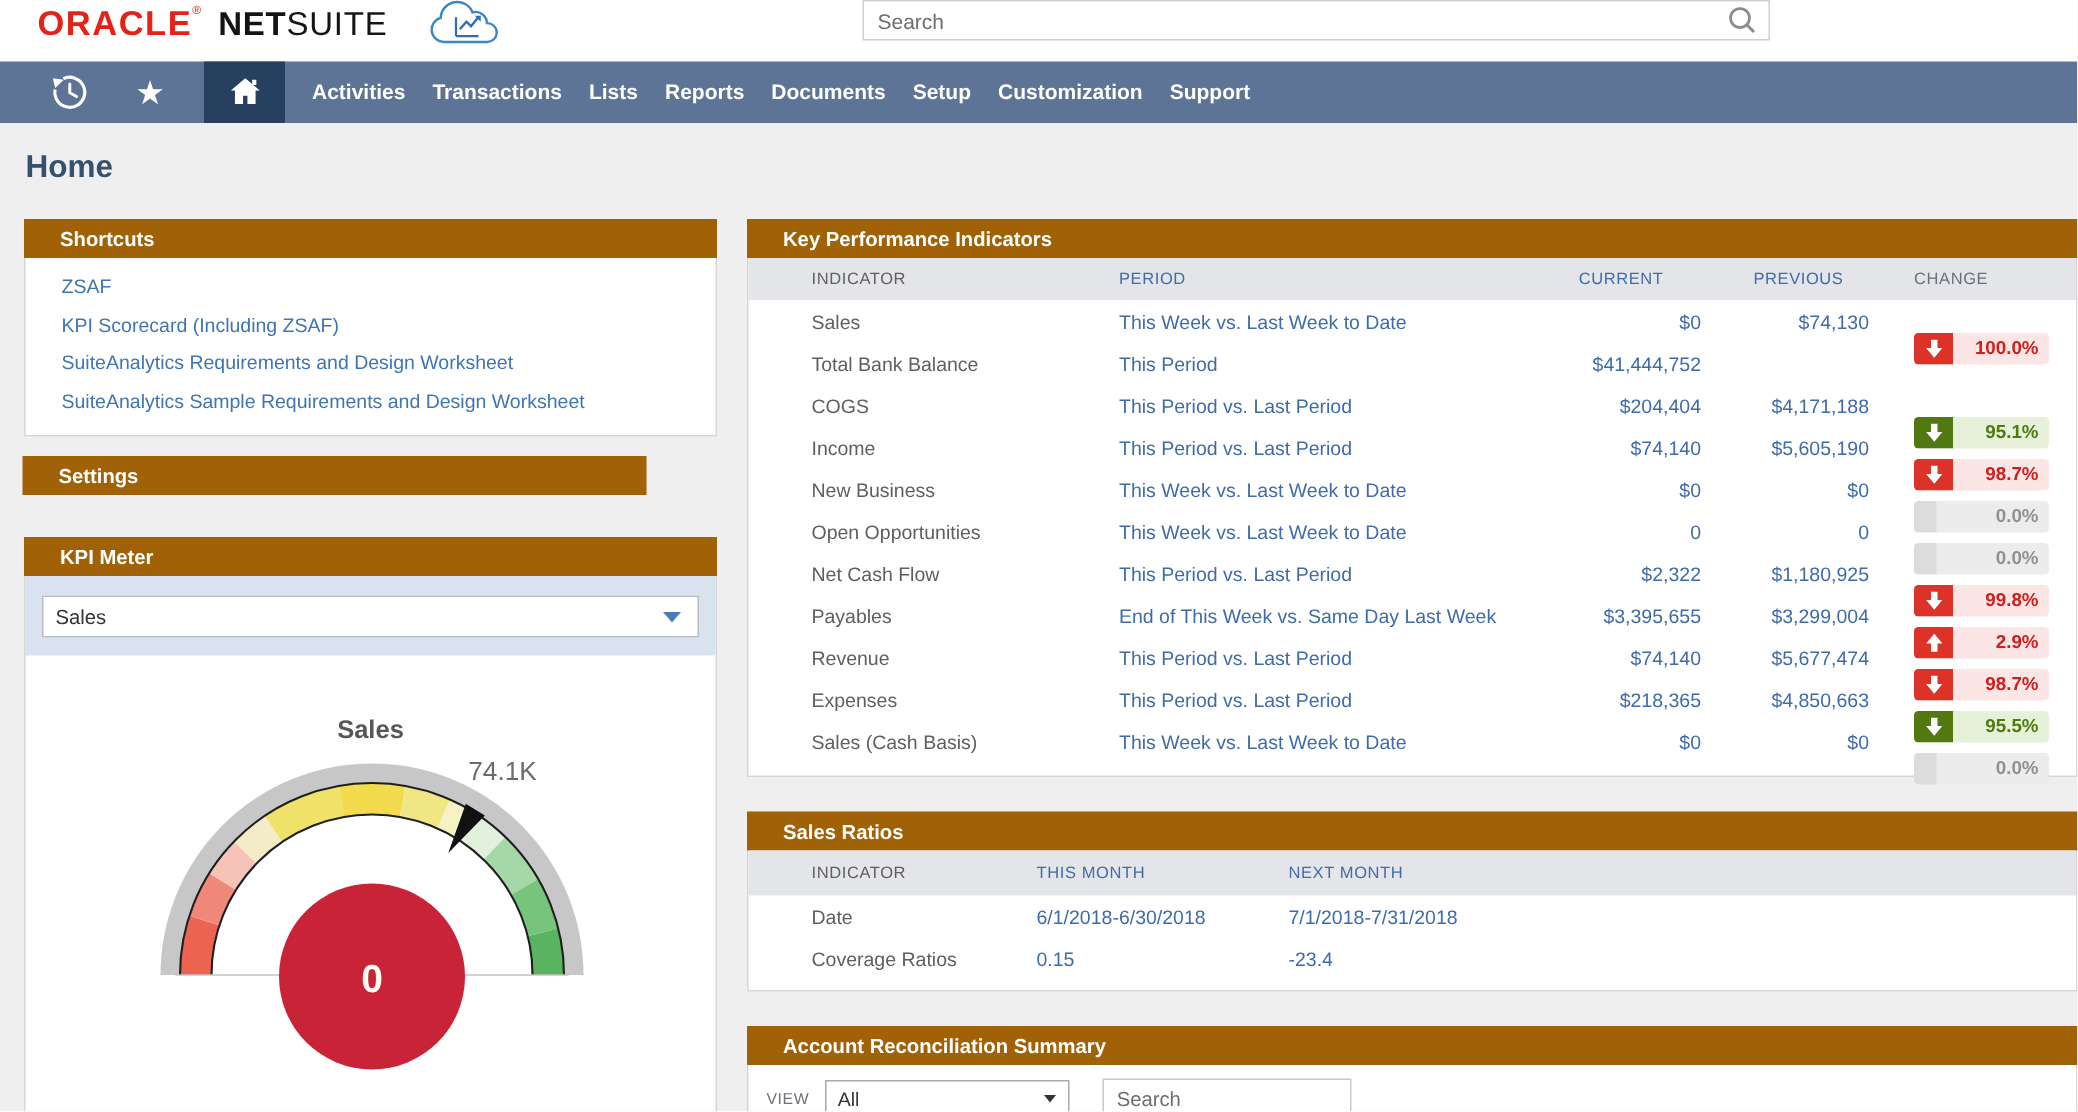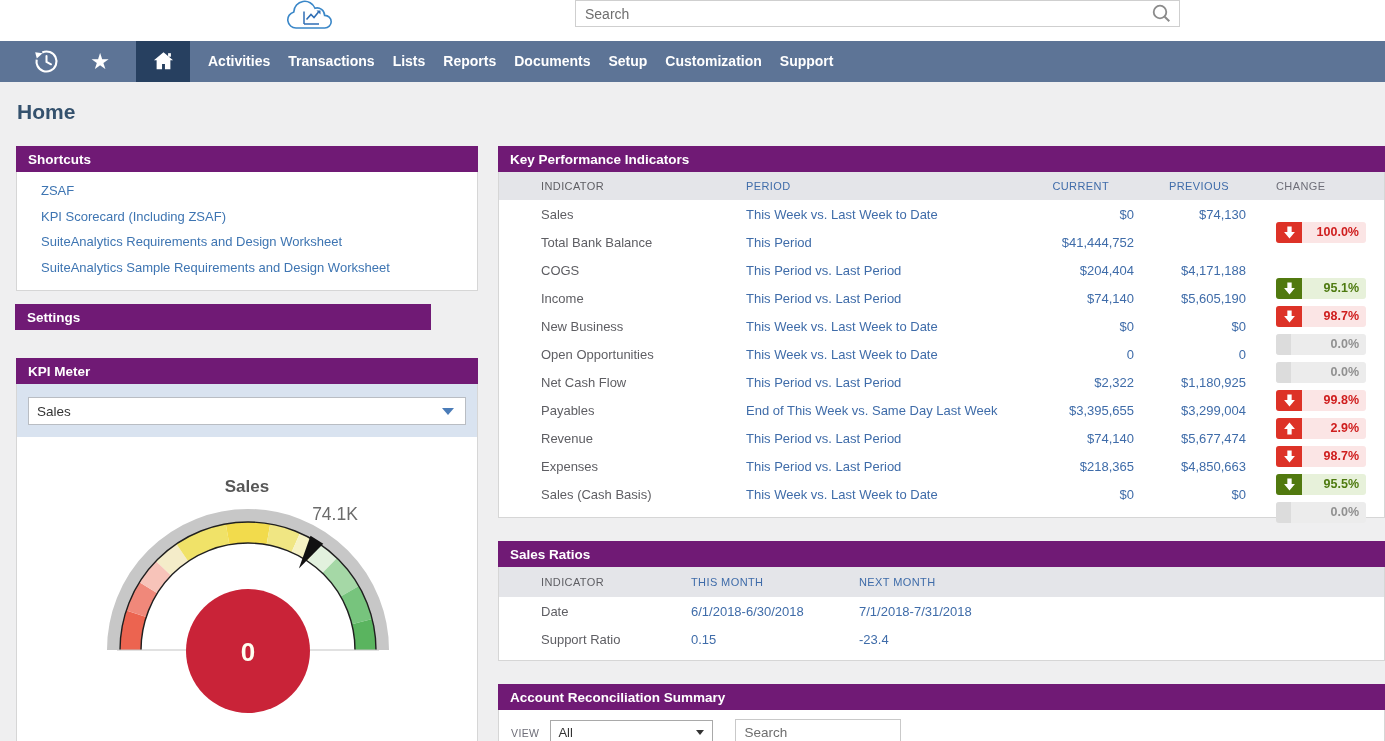--- a/index.html
+++ b/index.html
@@ -27,21 +27,21 @@
   .nav-icon-star { margin-left:24px; color:#fff; font-size:22px; line-height:1; }
   .home-tile { margin-left:21px; width:54px; height:41px; background:#274060; display:flex; align-items:center; justify-content:center; }
   .nav-items { display:flex; margin-left:9px; }
   .nav-item { color:#fff; font-size:14px; font-weight:bold; padding:0 9px; line-height:41px; cursor:pointer; }
 
   
   .page { position:absolute; top:82px; left:0; right:0; bottom:0; background:#efeff0; }
   .page-title { position:absolute; left:17px; top:18px; font-size:21px; font-weight:bold; color:#34516d; }
 
   .panel { position:absolute; background:#fff; border:1px solid #d6d6d6; }
-  .panel-hd { height:26px; background:#701a75; color:#fff; font-size:13.5px; font-weight:bold; display:flex; align-items:center; padding-left:12px; margin:-1px -1px 0 -1px; }
+  .panel-hd { height:26px; background:#a16207; color:#fff; font-size:13.5px; font-weight:bold; display:flex; align-items:center; padding-left:24px; margin:-1px -1px 0 -1px; }
 
   
   .p-shortcuts { left:16px; top:64px; width:462px; }
   .shortcut-list { padding:6px 0 9px 0; }
   .shortcut-link { display:block; font-size:13px; color:#3e75b2; line-height:25.7px; padding-left:24px; text-decoration:none; cursor:pointer; }
 
   
   .p-settings { left:16px; top:223px; width:414px; height:26px; border:none; background:transparent; }
 
   
@@ -91,20 +91,24 @@
   .recon-select .tri { margin-left:auto; margin-right:8px; width:0; height:0; border-left:4px solid transparent; border-right:4px solid transparent; border-top:5px solid #333; }
   .recon-search { margin-left:22px; width:166px; height:27px; border:1px solid #c9c9c9; font-size:13.5px; color:#444; padding-left:8px; font-family:inherit; outline:none; }
   .recon-search::placeholder { color:#6e6e6e; opacity:1; }
 </style>
 </head>
 <body>
 
 <div class="screen">
 
   <div class="topbar">
+    <div class="logo">
+      <span class="logo-oracle">ORACLE</span><span class="logo-reg">®</span>
+      <span class="logo-ns"><span class="logo-net">NET</span><span>SUITE</span></span>
+    </div>
     <svg class="cloud-icon" width="62" height="33" viewBox="0 0 62 33">
       <path d="M14 28 a8.2 8.2 0 0 1 -2.2 -16.1 A11 11 0 0 1 33 8.2 A7.6 7.6 0 0 1 42.6 15.4 a6.4 6.4 0 0 1 6.6 6.3 a6.4 6.4 0 0 1 -6.4 6.3 Z" fill="none" stroke="#3a87c8" stroke-width="1.6"></path>
       <path d="M22 24 V11.5 M22 24 H37" fill="none" stroke="#2f6eb5" stroke-width="1.5"></path>
       <path d="M24.5 19.5 L29 14.5 L32 17.5 L36.5 12" fill="none" stroke="#2f6eb5" stroke-width="1.6"></path>
       <path d="M34.5 10.5 h4 v4 z" fill="#2f6eb5"></path>
     </svg>
     <div class="global-search">
       <input type="text" placeholder="Search" style="">
       <svg width="21" height="21" viewBox="0 0 21 21">
         <circle cx="9" cy="9" r="6.3" fill="none" stroke="#8b8b8b" stroke-width="1.8"></circle>
@@ -379,21 +383,21 @@
         <span class="s-ind">INDICATOR</span>
         <span class="s-this">THIS MONTH</span>
         <span class="s-next">NEXT MONTH</span>
       </div>
       <div class="srow">
         <span class="s-ind">Date</span>
         <span class="s-this">6/1/2018-6/30/2018</span>
         <span class="s-next">7/1/2018-7/31/2018</span>
       </div>
       <div class="srow">
-        <span class="s-ind">Support Ratio</span>
+        <span class="s-ind">Coverage Ratios</span>
         <span class="s-this">0.15</span>
         <span class="s-next">-23.4</span>
       </div>
       <div class="ratios-pad"></div>
     </div>
 
     <div class="panel p-recon">
       <div class="panel-hd">Account Reconciliation Summary</div>
       <div class="recon-row">
         <span class="view-label">VIEW</span>

